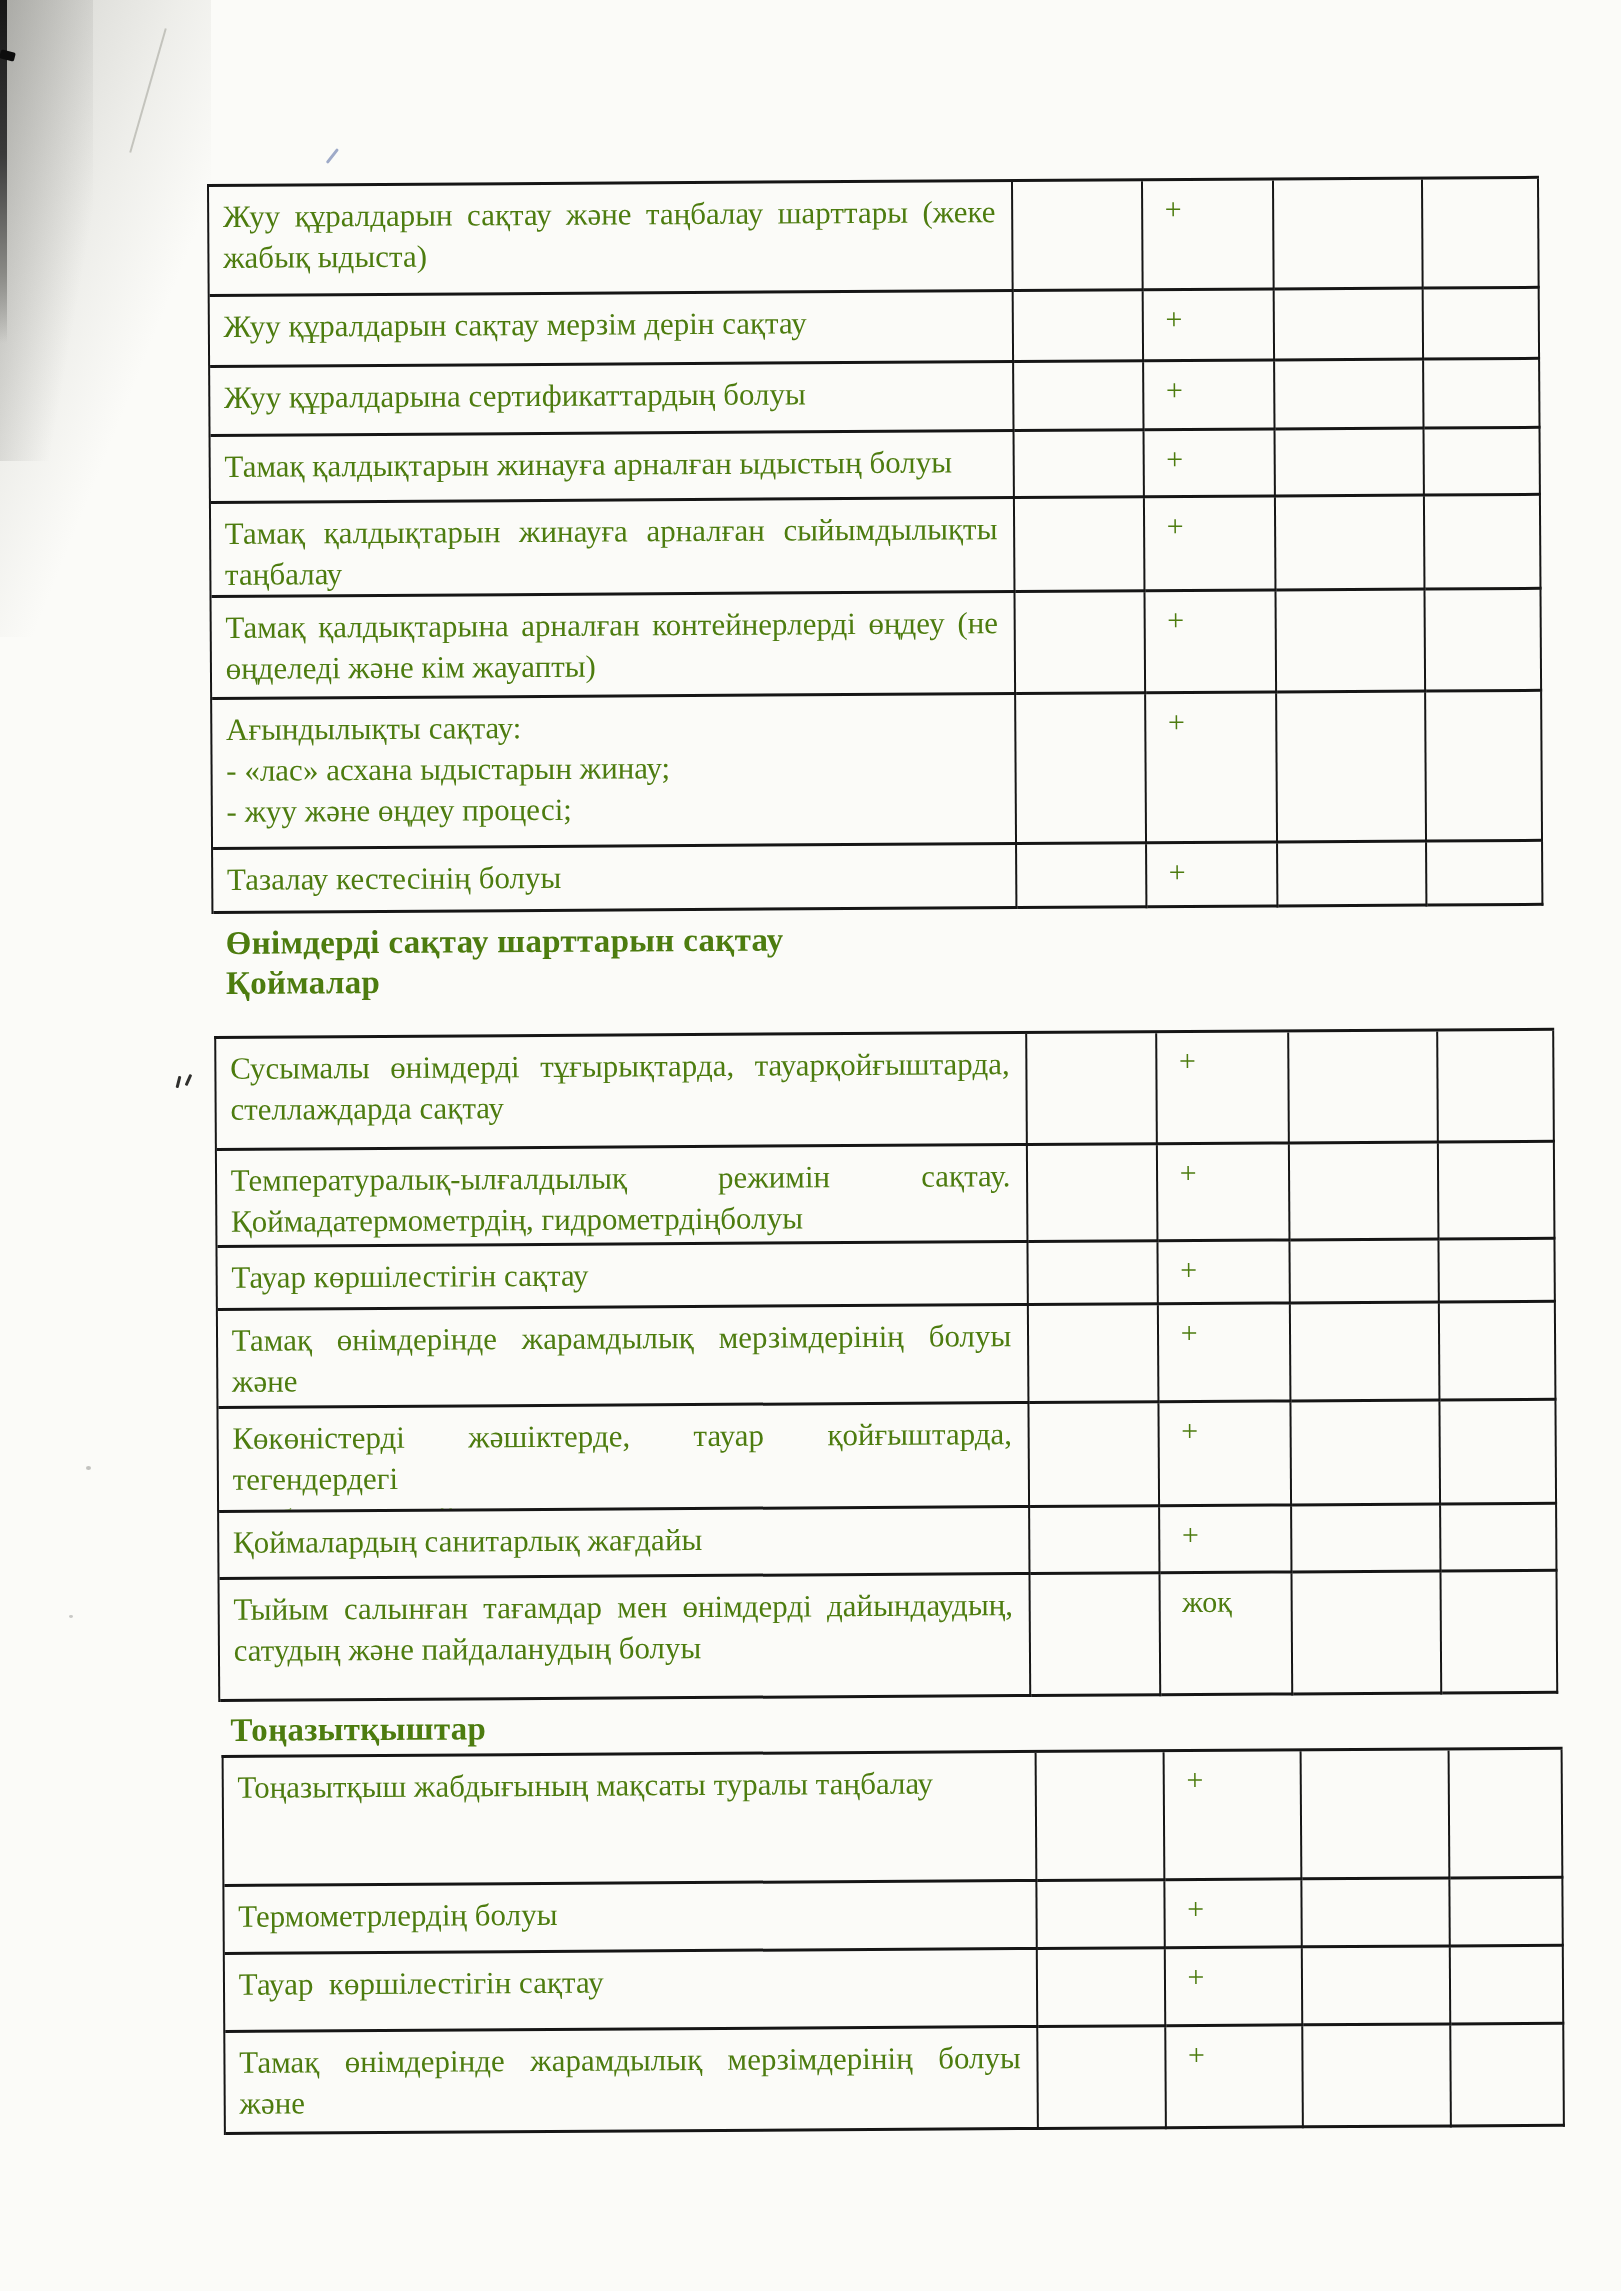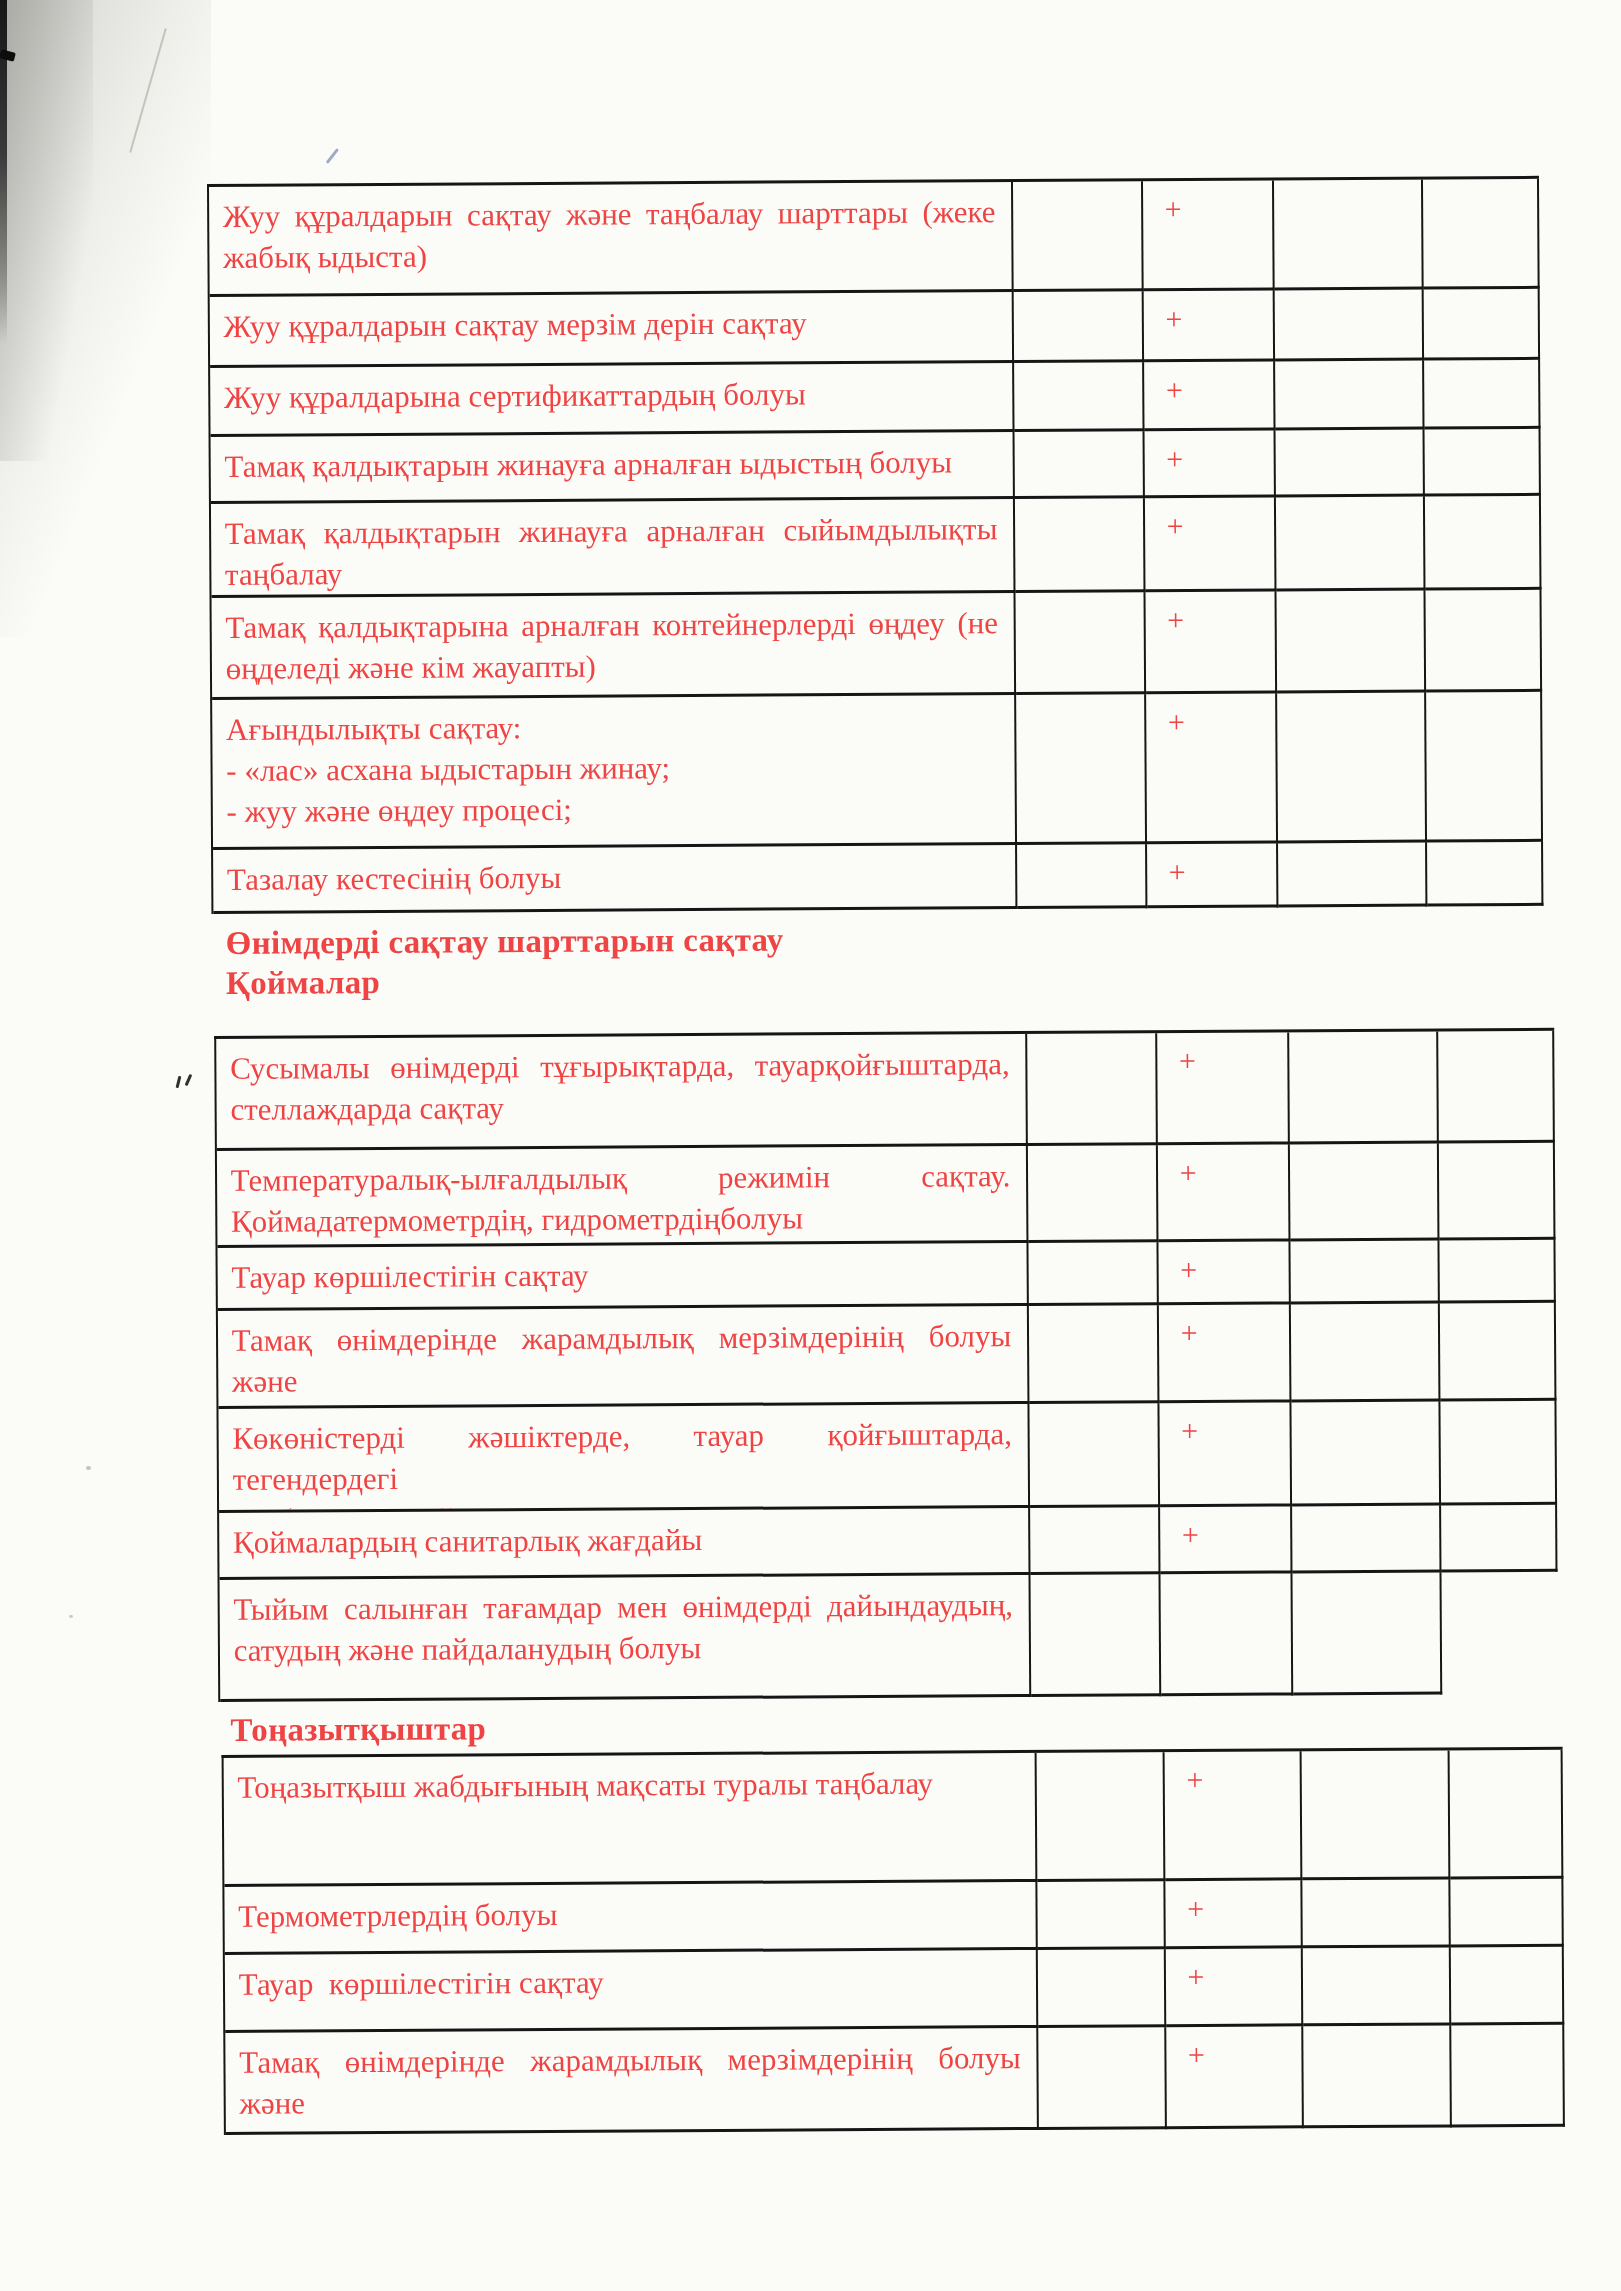--- a/index.html
+++ b/index.html
@@ -2,21 +2,21 @@
 <html><head>
 <meta charset="utf-8">
 <style>
   html,body{margin:0;padding:0;background:#e8e8e6;}
   .page{
     position:relative;
     width:1621px;height:2292px;
     background:#fbfbf8;
     overflow:hidden;
     font-family:"Liberation Serif","DejaVu Serif",serif;
-    color:#ef4444;
+    color:#4d7c0f;
   }
   .content{
     position:absolute;left:0;top:0;width:1621px;height:2292px;
     transform:rotate(-0.35deg);
     transform-origin:206px 186px;
   }
   .tbl{
     position:absolute;
     display:grid;
     border-top:3.9px solid #161616;
@@ -227,20 +227,23 @@
         <div class="cell">
           <div class="mark">+</div>
         </div>
         <div class="cell"></div>
         <div class="cell"></div>
         <div class="cell txt">
           <div class="jl">Тыйым салынған тағамдар мен өнімдерді дайындаудың,</div>
           <div>сатудың және пайдаланудың болуы</div>
         </div>
         <div class="cell"></div>
+        <div class="cell">
+          <div class="mark">жоқ</div>
+        </div>
         <div class="cell"></div>
         <div class="cell"></div>
       </div>
     <div class="sec-heading" style="top:1710px">
         <div>Тоңазытқыштар</div>
       </div>
     <div class="tbl" style="left: 212px; top: 1755px; grid-template-columns: 813px 128px 137px 148px 113px; grid-template-rows: 129px 68px 78px 102px;">
         <div class="cell txt">
           <div>Тоңазытқыш жабдығының мақсаты туралы таңбалау</div>
         </div>

